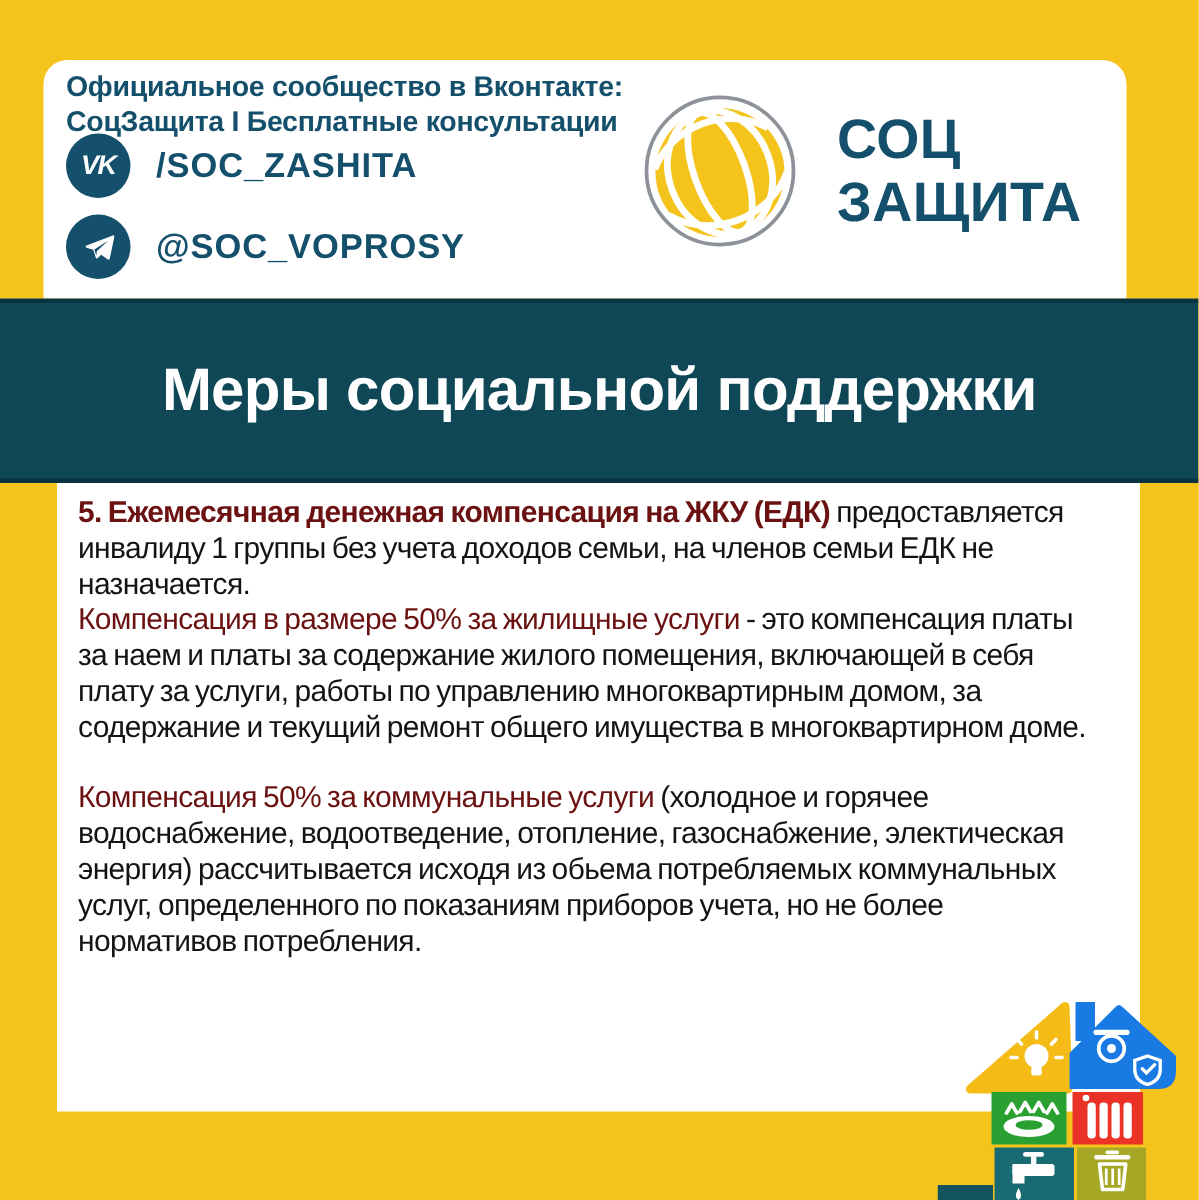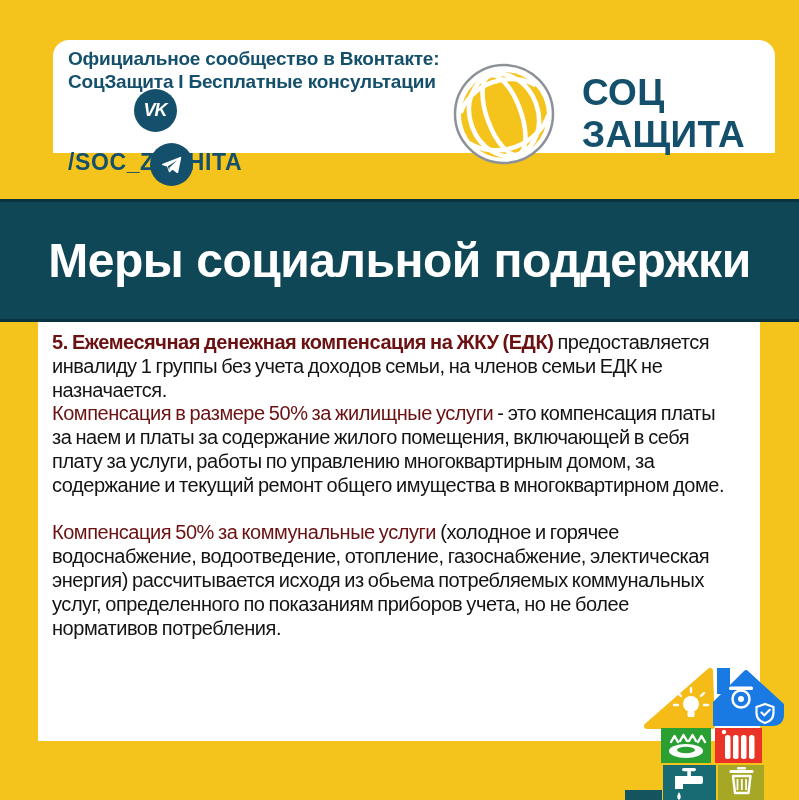--- a/index.html
+++ b/index.html
@@ -1,35 +1,35 @@
 <!DOCTYPE html>
 <html><head>
 <meta charset="utf-8">
 <style>
   html,body{margin:0;padding:0;}
   .poster{position:relative;width:799px;height:800px;background:#F5C41C;overflow:hidden;
           font-family:"Liberation Sans",sans-serif;}
   
-  .header-card{position:absolute;left:53px;top:40px;width:722px;height:113px;background:#ffffff;
+  .header-card{position:absolute;left:29px;top:40px;width:722px;height:159px;background:#ffffff;
                border-radius:16px 16px 0 0;}
   .community{position:absolute;left:15px;top:7px;font-weight:bold;font-size:19px;line-height:23px;
              color:#14506B;letter-spacing:-0.2px;}
-  .social-row{position:absolute;left:15px;display:flex;align-items:center;gap:17px;flex-direction:column;}
+  .social-row{position:absolute;left:15px;display:flex;align-items:center;gap:17px;}
   .row-vk{top:49px;} .row-tg{top:103px;}
   .social-circle{width:43px;height:43px;border-radius:50%;background:#14506B;display:flex;
                  align-items:center;justify-content:center;flex:0 0 auto;}
   .vk-glyph{color:#fff;font-weight:bold;font-size:18px;letter-spacing:-1px;font-style:italic;}
   .handle{font-weight:bold;font-size:23px;color:#14506B;letter-spacing:0.6px;}
   .brand{position:absolute;right:30px;top:22px;display:flex;align-items:center;gap:26px;}
   .brand-name{font-weight:bold;font-size:37px;line-height:42px;color:#14506B;letter-spacing:0.3px;}
   
   .banner{position:absolute;left:0;top:199px;width:799px;height:123px;background:#0F4756;
           display:flex;flex-direction:column;justify-content:center;text-align:center;
           box-shadow:inset 0 3px 0 rgba(5,34,44,.55), inset 0 -3px 0 rgba(5,34,44,.55);}
-  .banner div{color:#ffffff;font-weight:bold;font-size:48px;line-height:49px;letter-spacing:-0.5px;}
+  .banner div{color:#ffffff;font-weight:bold;font-size:40px;line-height:49px;letter-spacing:-0.5px;}
   
   .content-card{position:absolute;left:38px;top:322px;width:722px;height:419px;background:#ffffff;}
   .body-text{padding:9px 30px 0 14px;font-size:20px;line-height:23.8px;letter-spacing:-0.45px;
              word-spacing:-1px;color:#141414;}
   .maroon{color:#6B1111;}
   .b{font-weight:bold;}
   
   .house{position:absolute;left:625px;top:658px;width:174px;height:142px;}
 </style>
 </head>

